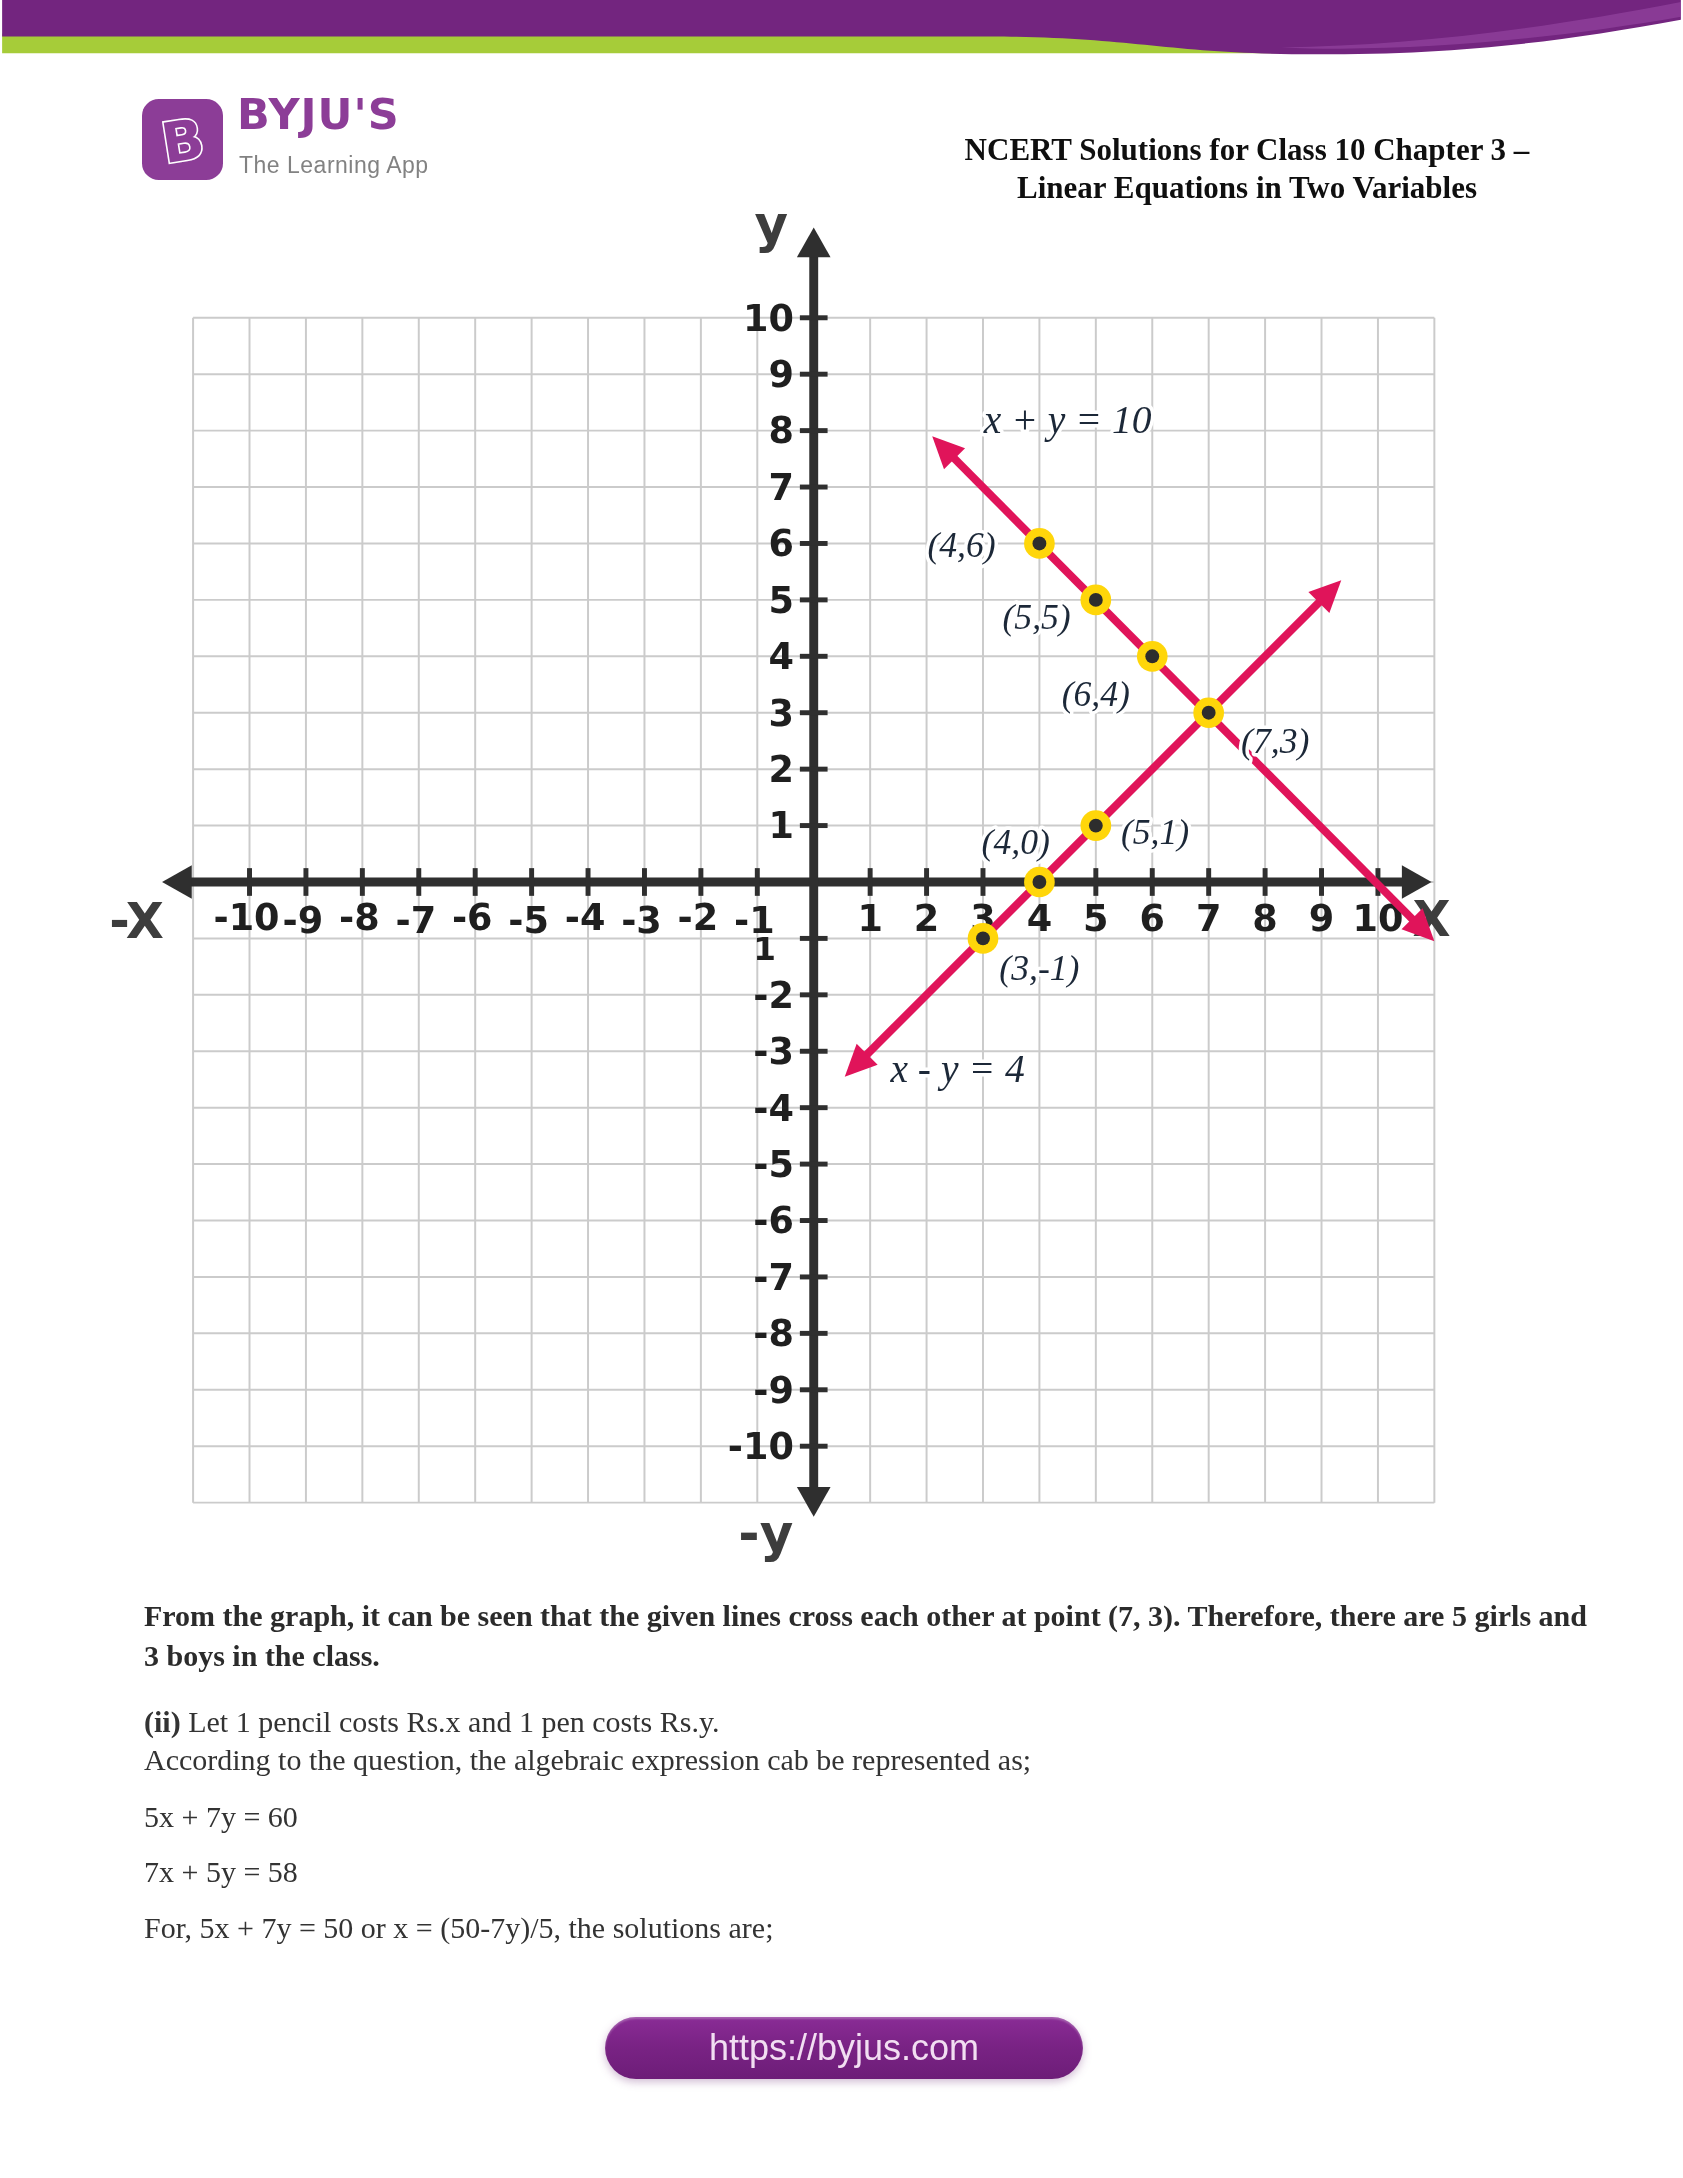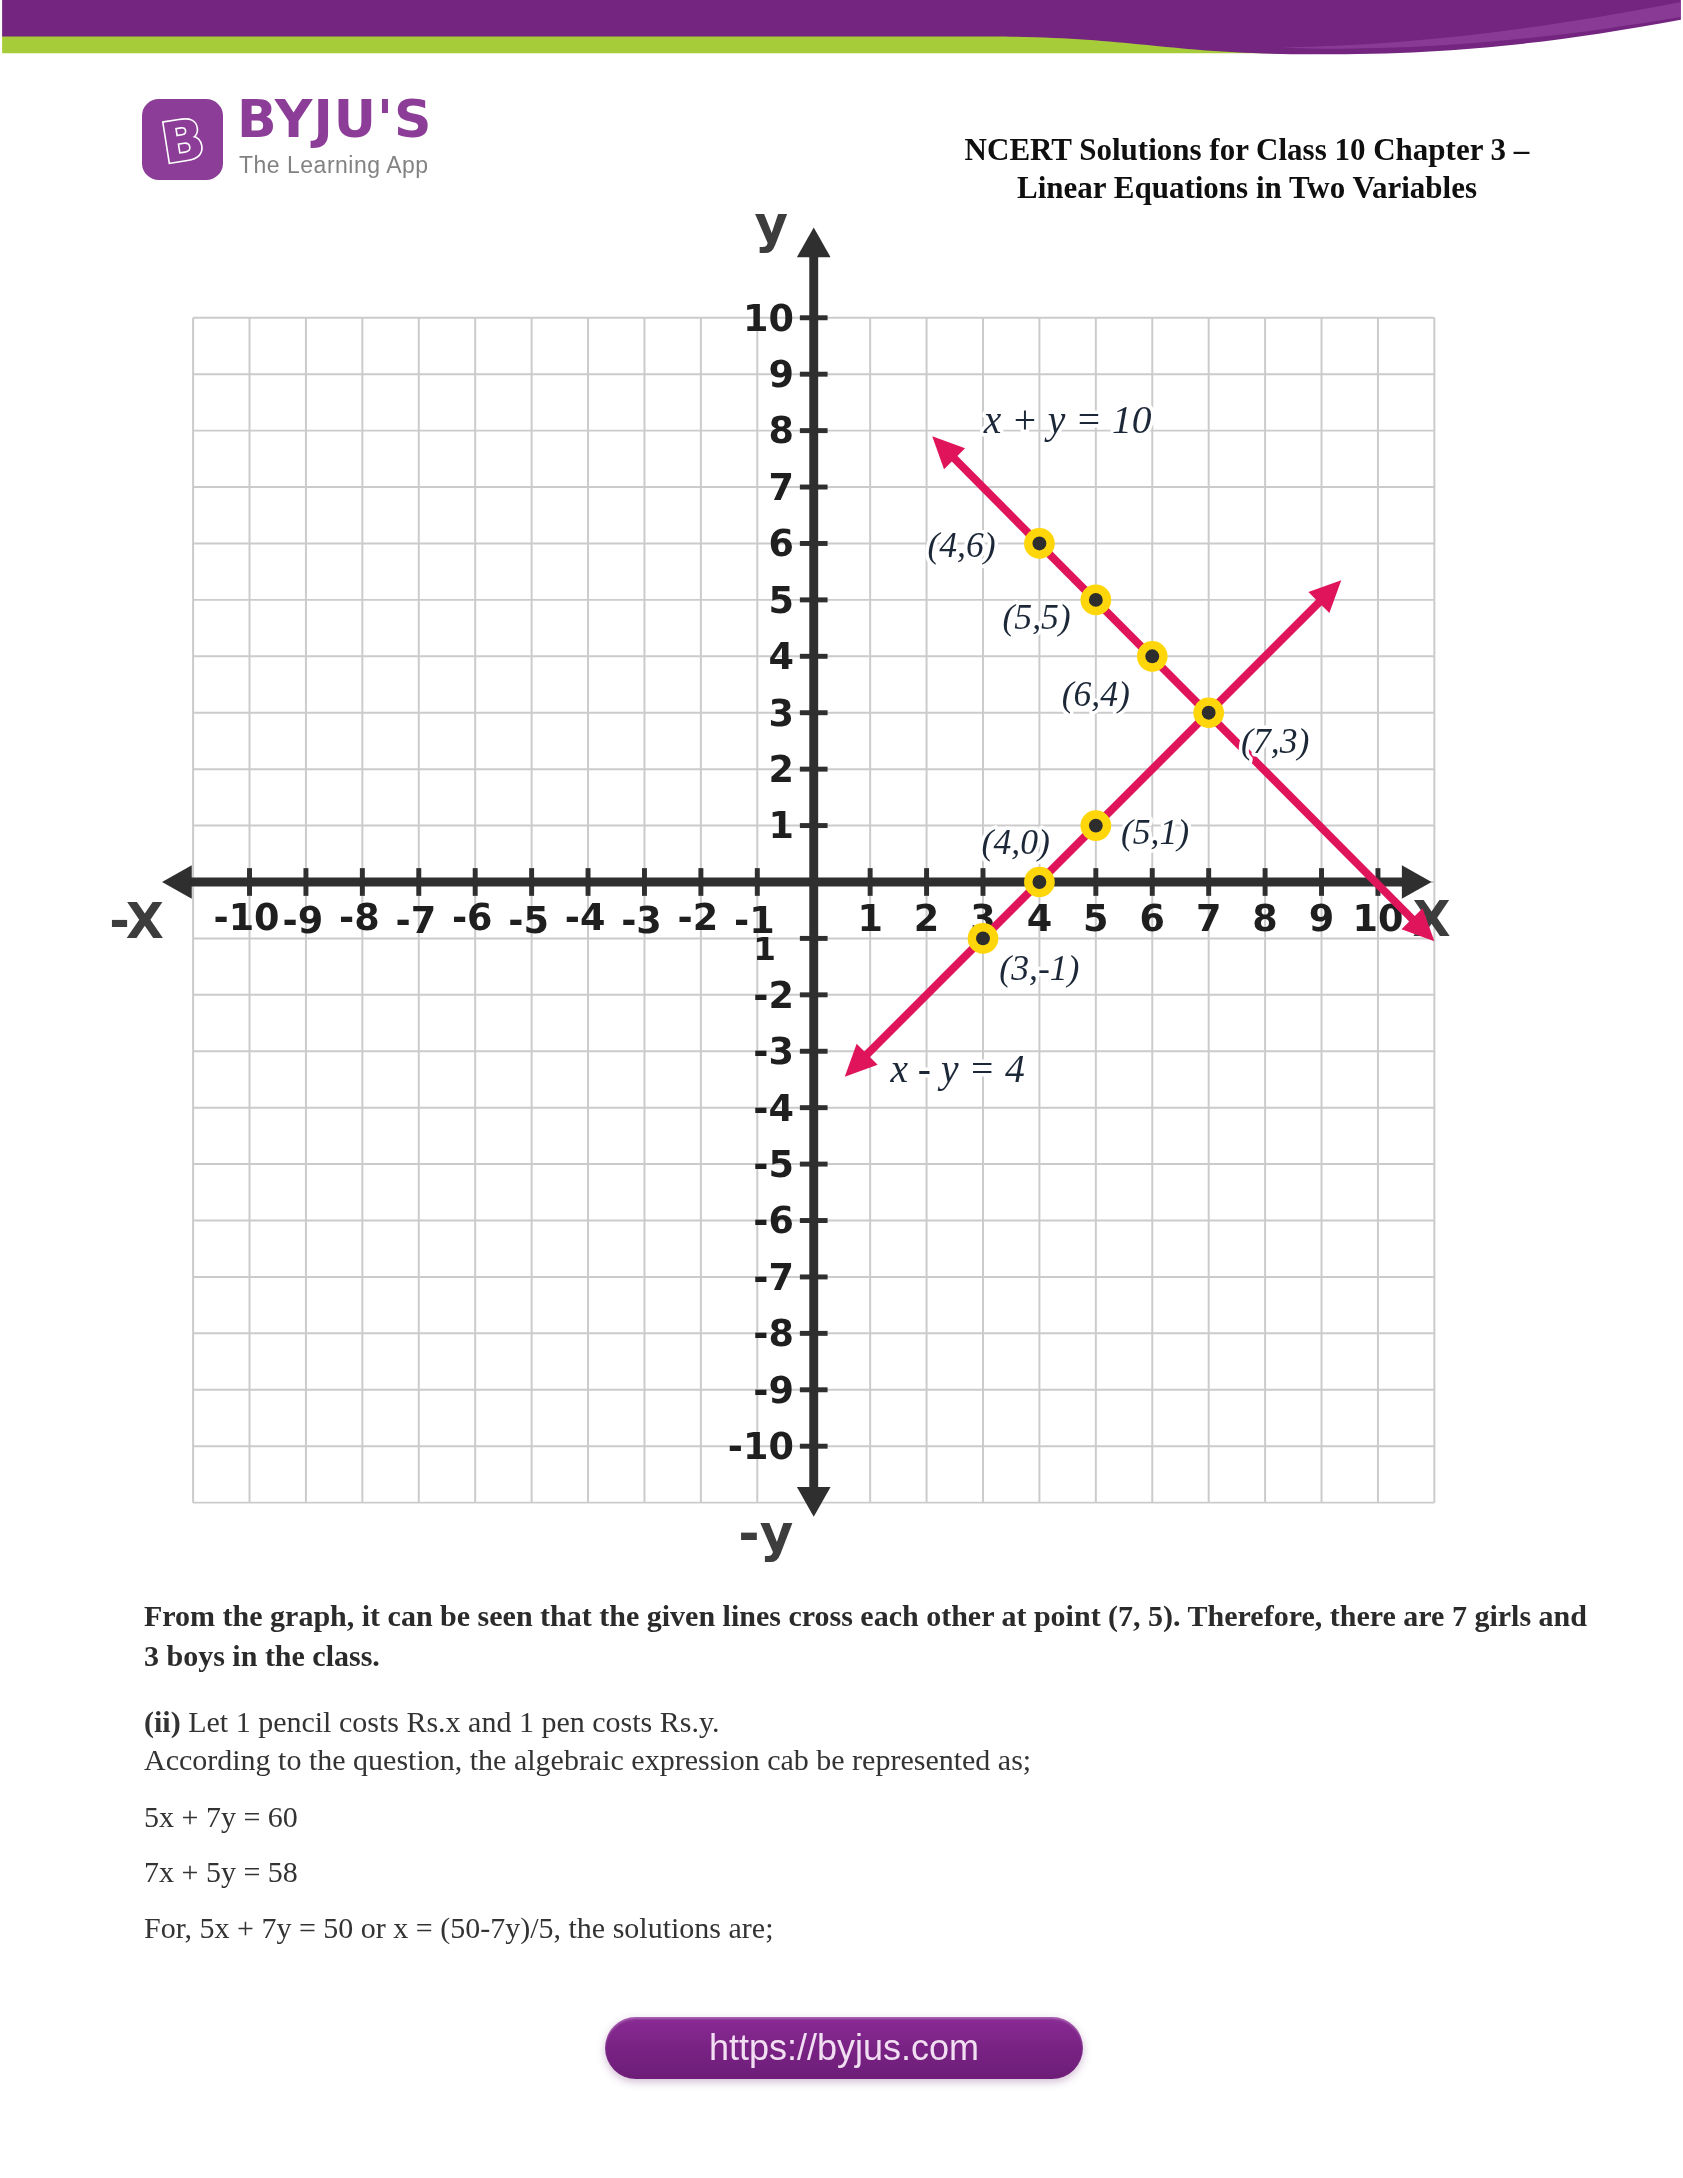--- a/index.html
+++ b/index.html
@@ -6,21 +6,21 @@
   body{width:1683px;height:2178px;position:relative;background:#ffffff;
        font-family:"Liberation Serif",serif;overflow:hidden;}
 
   
   .banner{position:absolute;left:0;top:0;width:1683px;height:79px;}
 
   
   .logo{position:absolute;left:142px;top:97px;width:327px;height:94px;}
   .logo-icon{position:absolute;left:0;top:2px;width:81px;height:81px;}
   .logo-brand{position:absolute;left:95px;top:-8px;font-family:"DejaVu Sans",sans-serif;
-              font-weight:bold;font-size:52px;color:#8C3D97;letter-spacing:1px;}
+              font-weight:bold;font-size:43px;color:#8C3D97;letter-spacing:1px;}
   .logo-tagline{position:absolute;left:97px;top:55px;font-family:Liberation Sans, sans-serif;
                 font-size:23px;color:#828282;letter-spacing:0.5px;}
 
   
   .page-title{position:absolute;right:119px;top:99px;width:634px;text-align:center;
               font-weight:bold;font-size:31px;line-height:38px;color:#0f0f0f;margin-top:32px;}
 
   
   .graph-wrap{position:absolute;left:99px;top:198px;width:1376px;height:1366px;}
 
@@ -226,21 +226,21 @@
       <text x="947.15" y="435.09999999999997" fill="#1c2838" font-family="Liberation Serif, serif" font-size="36" font-weight="normal" text-anchor="middle" font-style="italic" stroke="#ffffff" stroke-width="7" paint-order="stroke" stroke-linejoin="round">(5,5)</text>
       <text x="1007" y="513.19" fill="#1c2838" font-family="Liberation Serif, serif" font-size="36" font-weight="normal" text-anchor="middle" font-style="italic" stroke="#ffffff" stroke-width="7" paint-order="stroke" stroke-linejoin="round">(6,4)</text>
       <text x="1188.26" y="560.5" fill="#1c2838" font-family="Liberation Serif, serif" font-size="36" font-weight="normal" text-anchor="middle" font-style="italic" stroke="#ffffff" stroke-width="7" paint-order="stroke" stroke-linejoin="round">(7,3)</text>
       <text x="926.06" y="663.1" fill="#1c2838" font-family="Liberation Serif, serif" font-size="36" font-weight="normal" text-anchor="middle" font-style="italic" stroke="#ffffff" stroke-width="7" paint-order="stroke" stroke-linejoin="round">(4,0)</text>
       <text x="1066.85" y="652.84" fill="#1c2838" font-family="Liberation Serif, serif" font-size="36" font-weight="normal" text-anchor="middle" font-style="italic" stroke="#ffffff" stroke-width="7" paint-order="stroke" stroke-linejoin="round">(5,1)</text>
       <text x="950" y="789.64" fill="#1c2838" font-family="Liberation Serif, serif" font-size="36" font-weight="normal" text-anchor="middle" font-style="italic" stroke="#ffffff" stroke-width="7" paint-order="stroke" stroke-linejoin="round">(3,-1)</text>
     </svg>
 </div>
 
 <div class="content">
-  <div class="para p-bold" style="top:1596px;">From the graph, it can be seen that the given lines cross each other at point (7, 5). Therefore, there are 7 girls and 3 boys in the class.</div>
+  <div class="para p-bold" style="top:1596px;">From the graph, it can be seen that the given lines cross each other at point (7, 3). Therefore, there are 5 girls and 3 boys in the class.</div>
   <div class="para" style="top:1684px;margin-top:18px;"><span class="b">(ii)</span><span> Let 1 pencil costs Rs.x and 1 pen costs Rs.y.</span></div>
   <div class="para" style="top:1740px;">According to the question, the algebraic expression cab be represented as;</div>
   <div class="para" style="top:1797px;">5x + 7y = 60</div>
   <div class="para" style="top:1852px;">7x + 5y = 58</div>
   <div class="para" style="top:1908px;">For, 5x + 7y = 50 or  x = (50-7y)/5, the solutions are;</div>
 </div>
 
 <div class="url-button">
   <span>https://byjus.com</span>
 </div>

